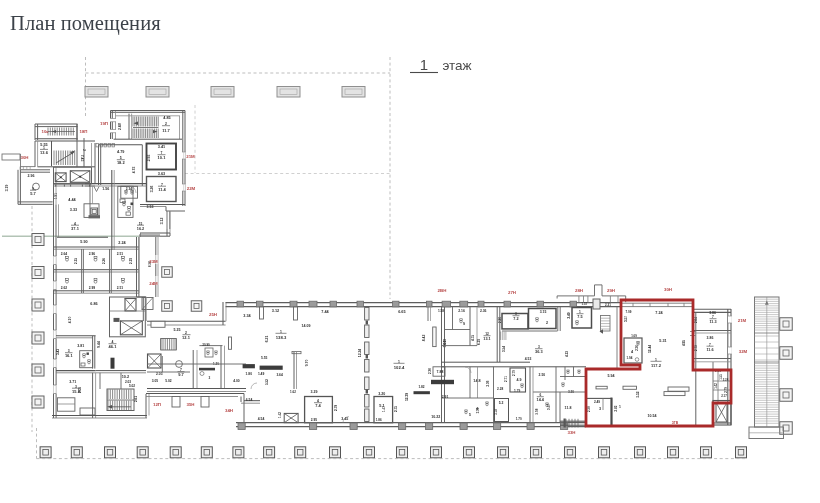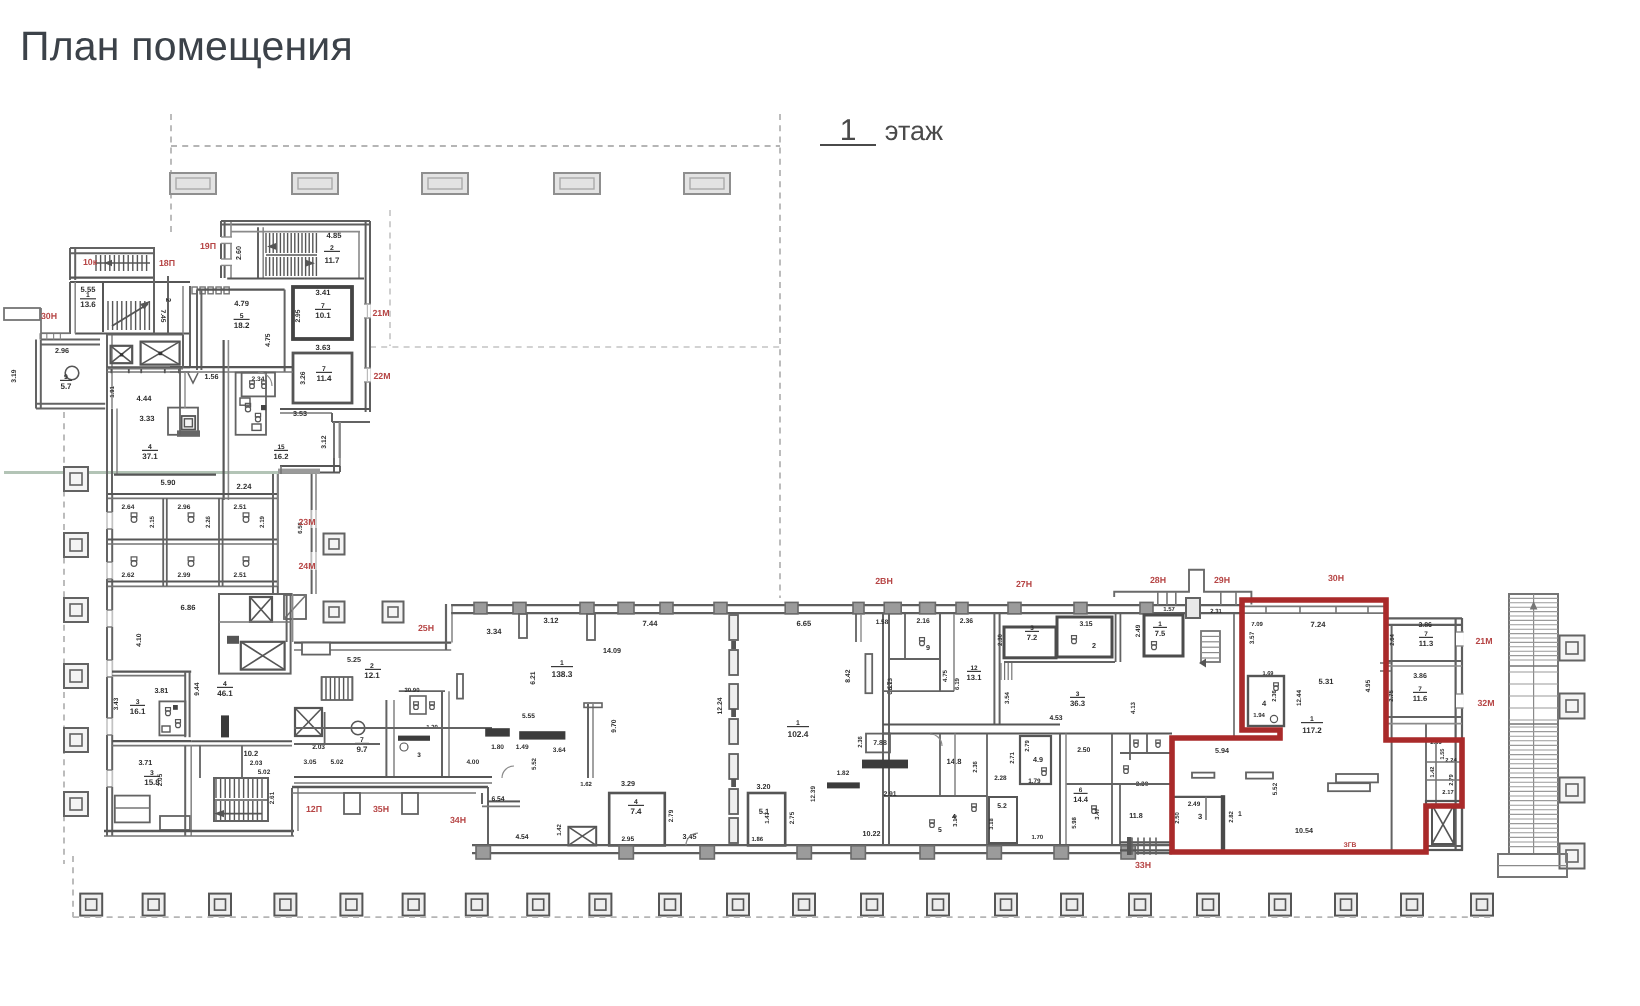--- a/index.html
+++ b/index.html
@@ -1,15 +1,15 @@
 <!DOCTYPE html>
 <html><head><meta charset="utf-8"><style>
 html,body{margin:0;padding:0;background:#fff;width:820px;height:503px;overflow:hidden;}
 body{font-family:"Liberation Sans",sans-serif;}
-.title{position:absolute;left:10px;top:12px;font-size:20.5px;color:#3c4249;font-weight:400;letter-spacing:0.1px;}
+.title{position:absolute;left:10px;top:12px;font-size:20.5px;color:#3c4249;font-weight:400;letter-spacing:0.1px;font-family:Liberation Serif, serif;}
 svg text{font-family:"Liberation Sans",sans-serif;}
 </style></head><body>
 
 <div class="title">План помещения</div>
 
 <svg width="820" height="503" viewBox="0 0 820 503" style="position:absolute;left:0;top:0">
 
 <g>
       <text x="424" y="70" font-size="15" fill="#4a4a4a" text-anchor="middle">1</text>
       <line x1="410" y1="72.5" x2="438" y2="72.5" stroke="#4a4a4a" stroke-width="1.1" stroke-linecap="butt"></line>

